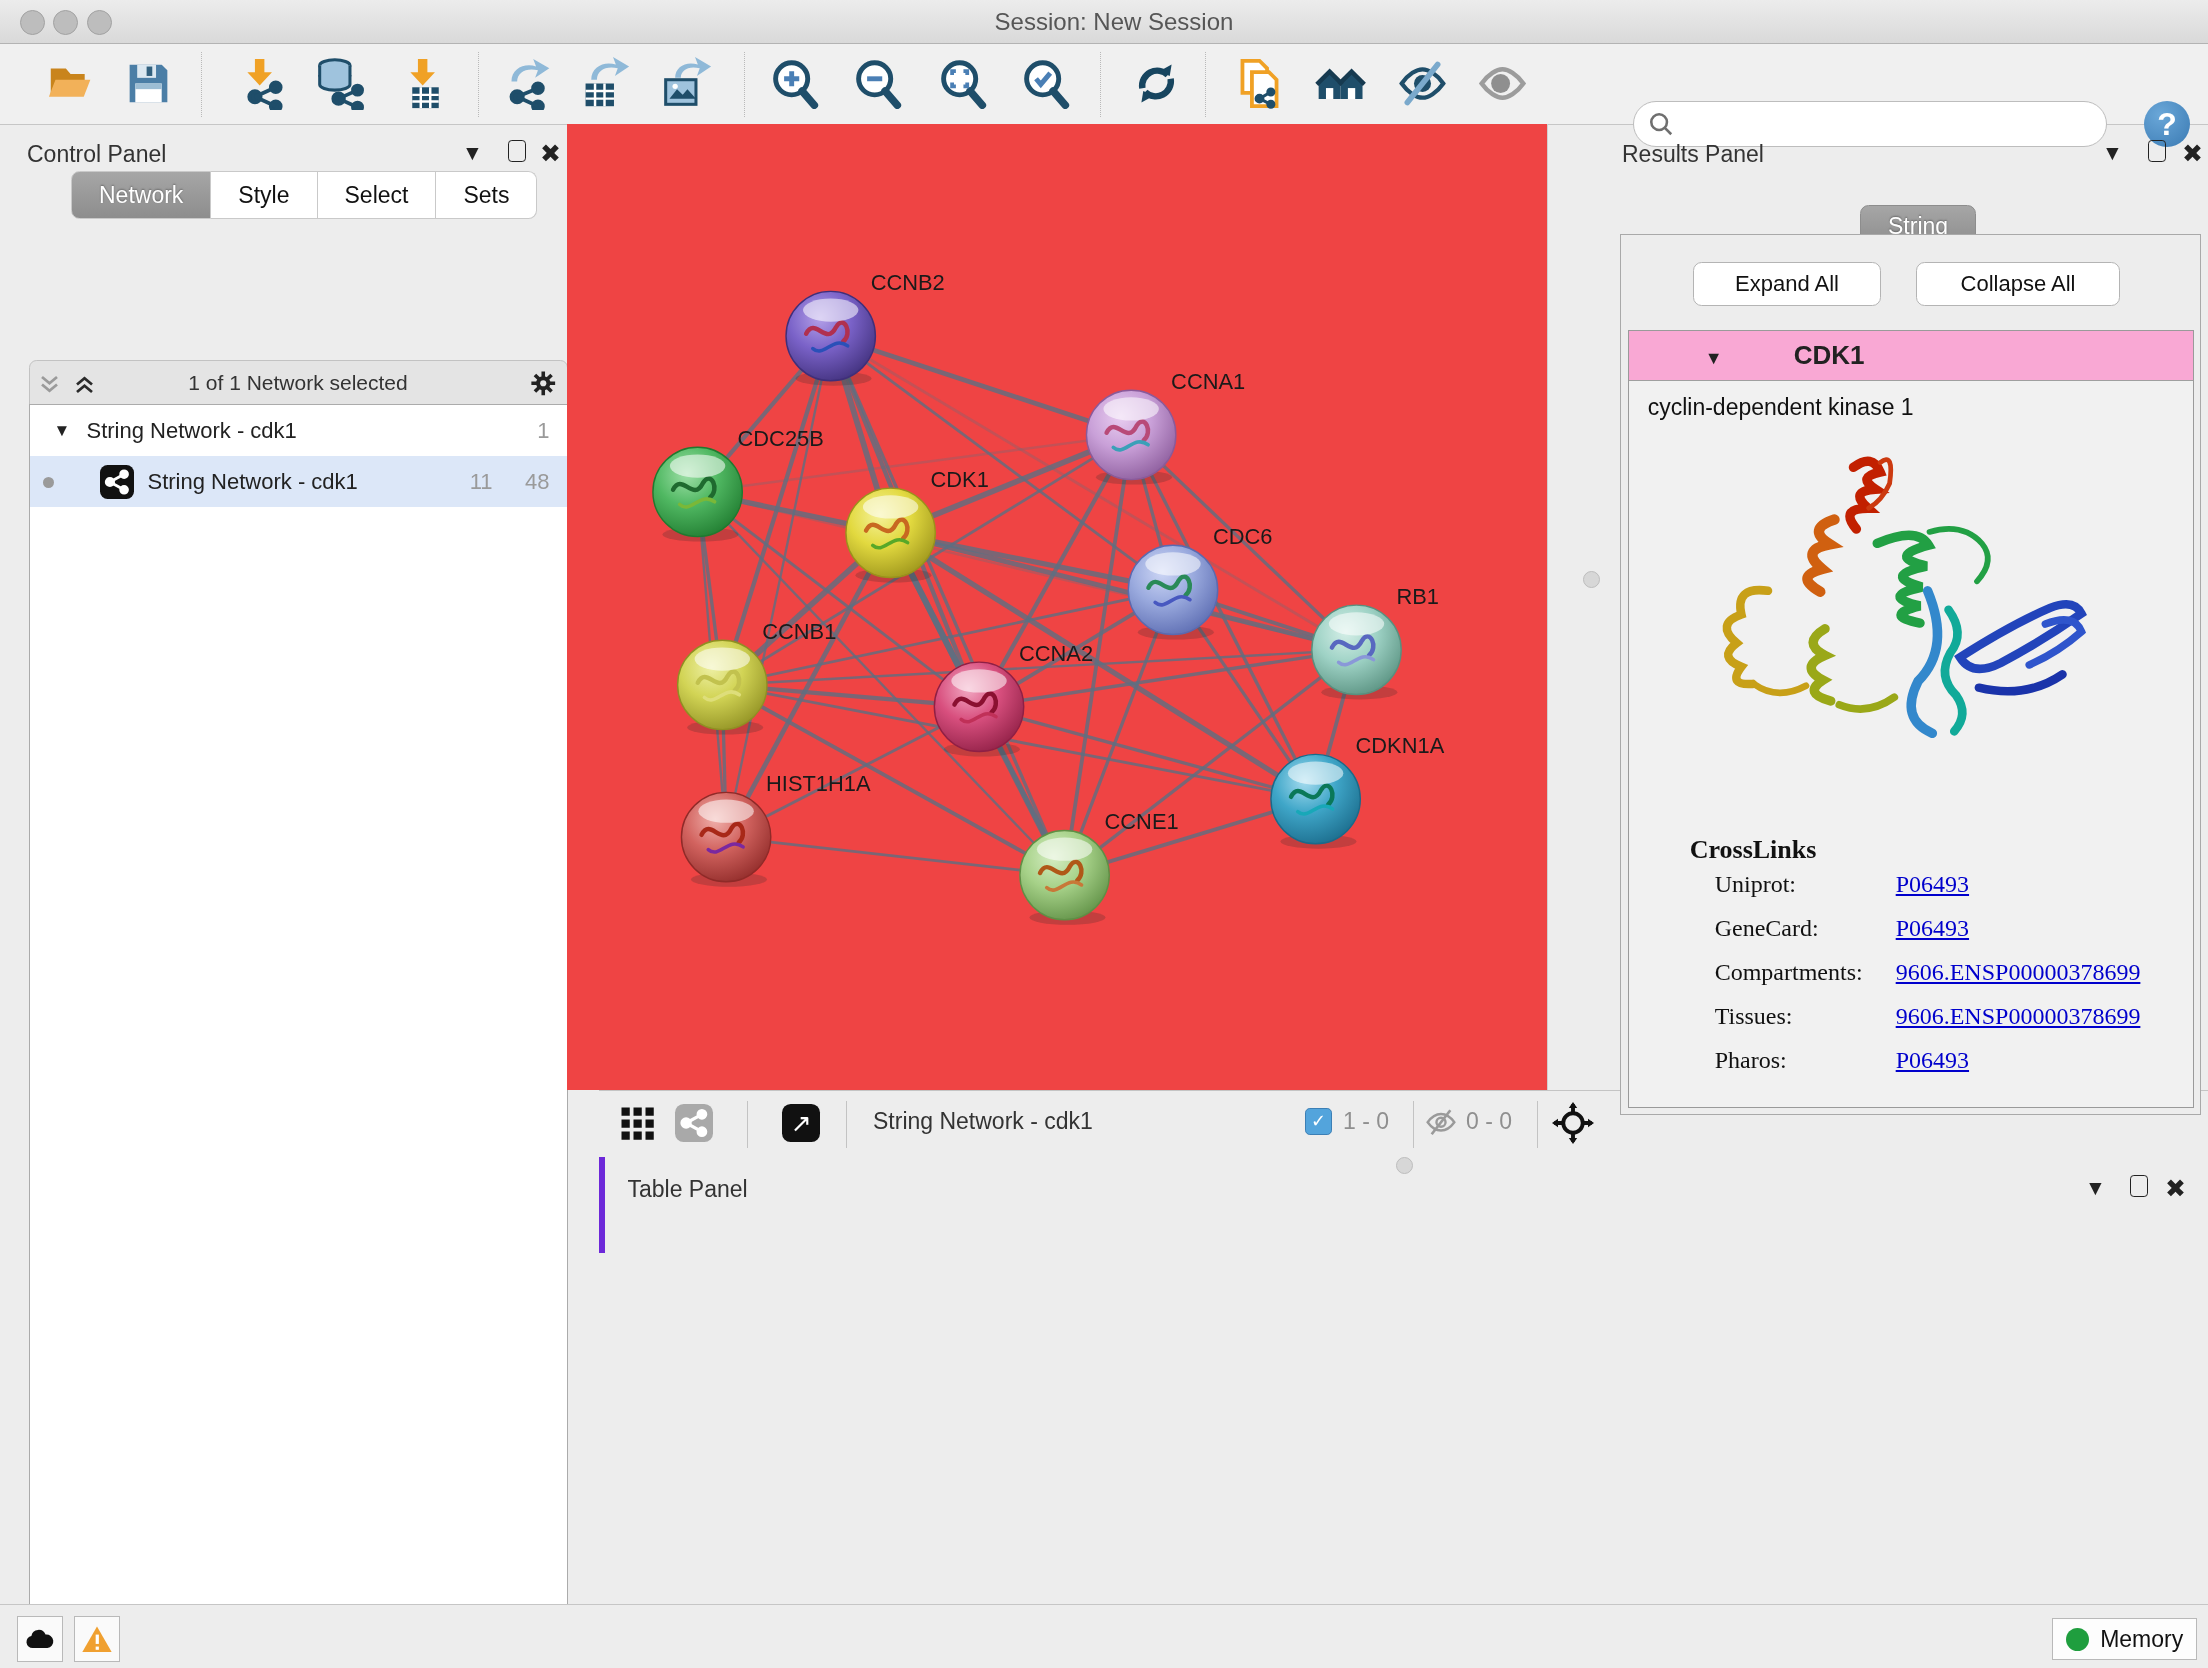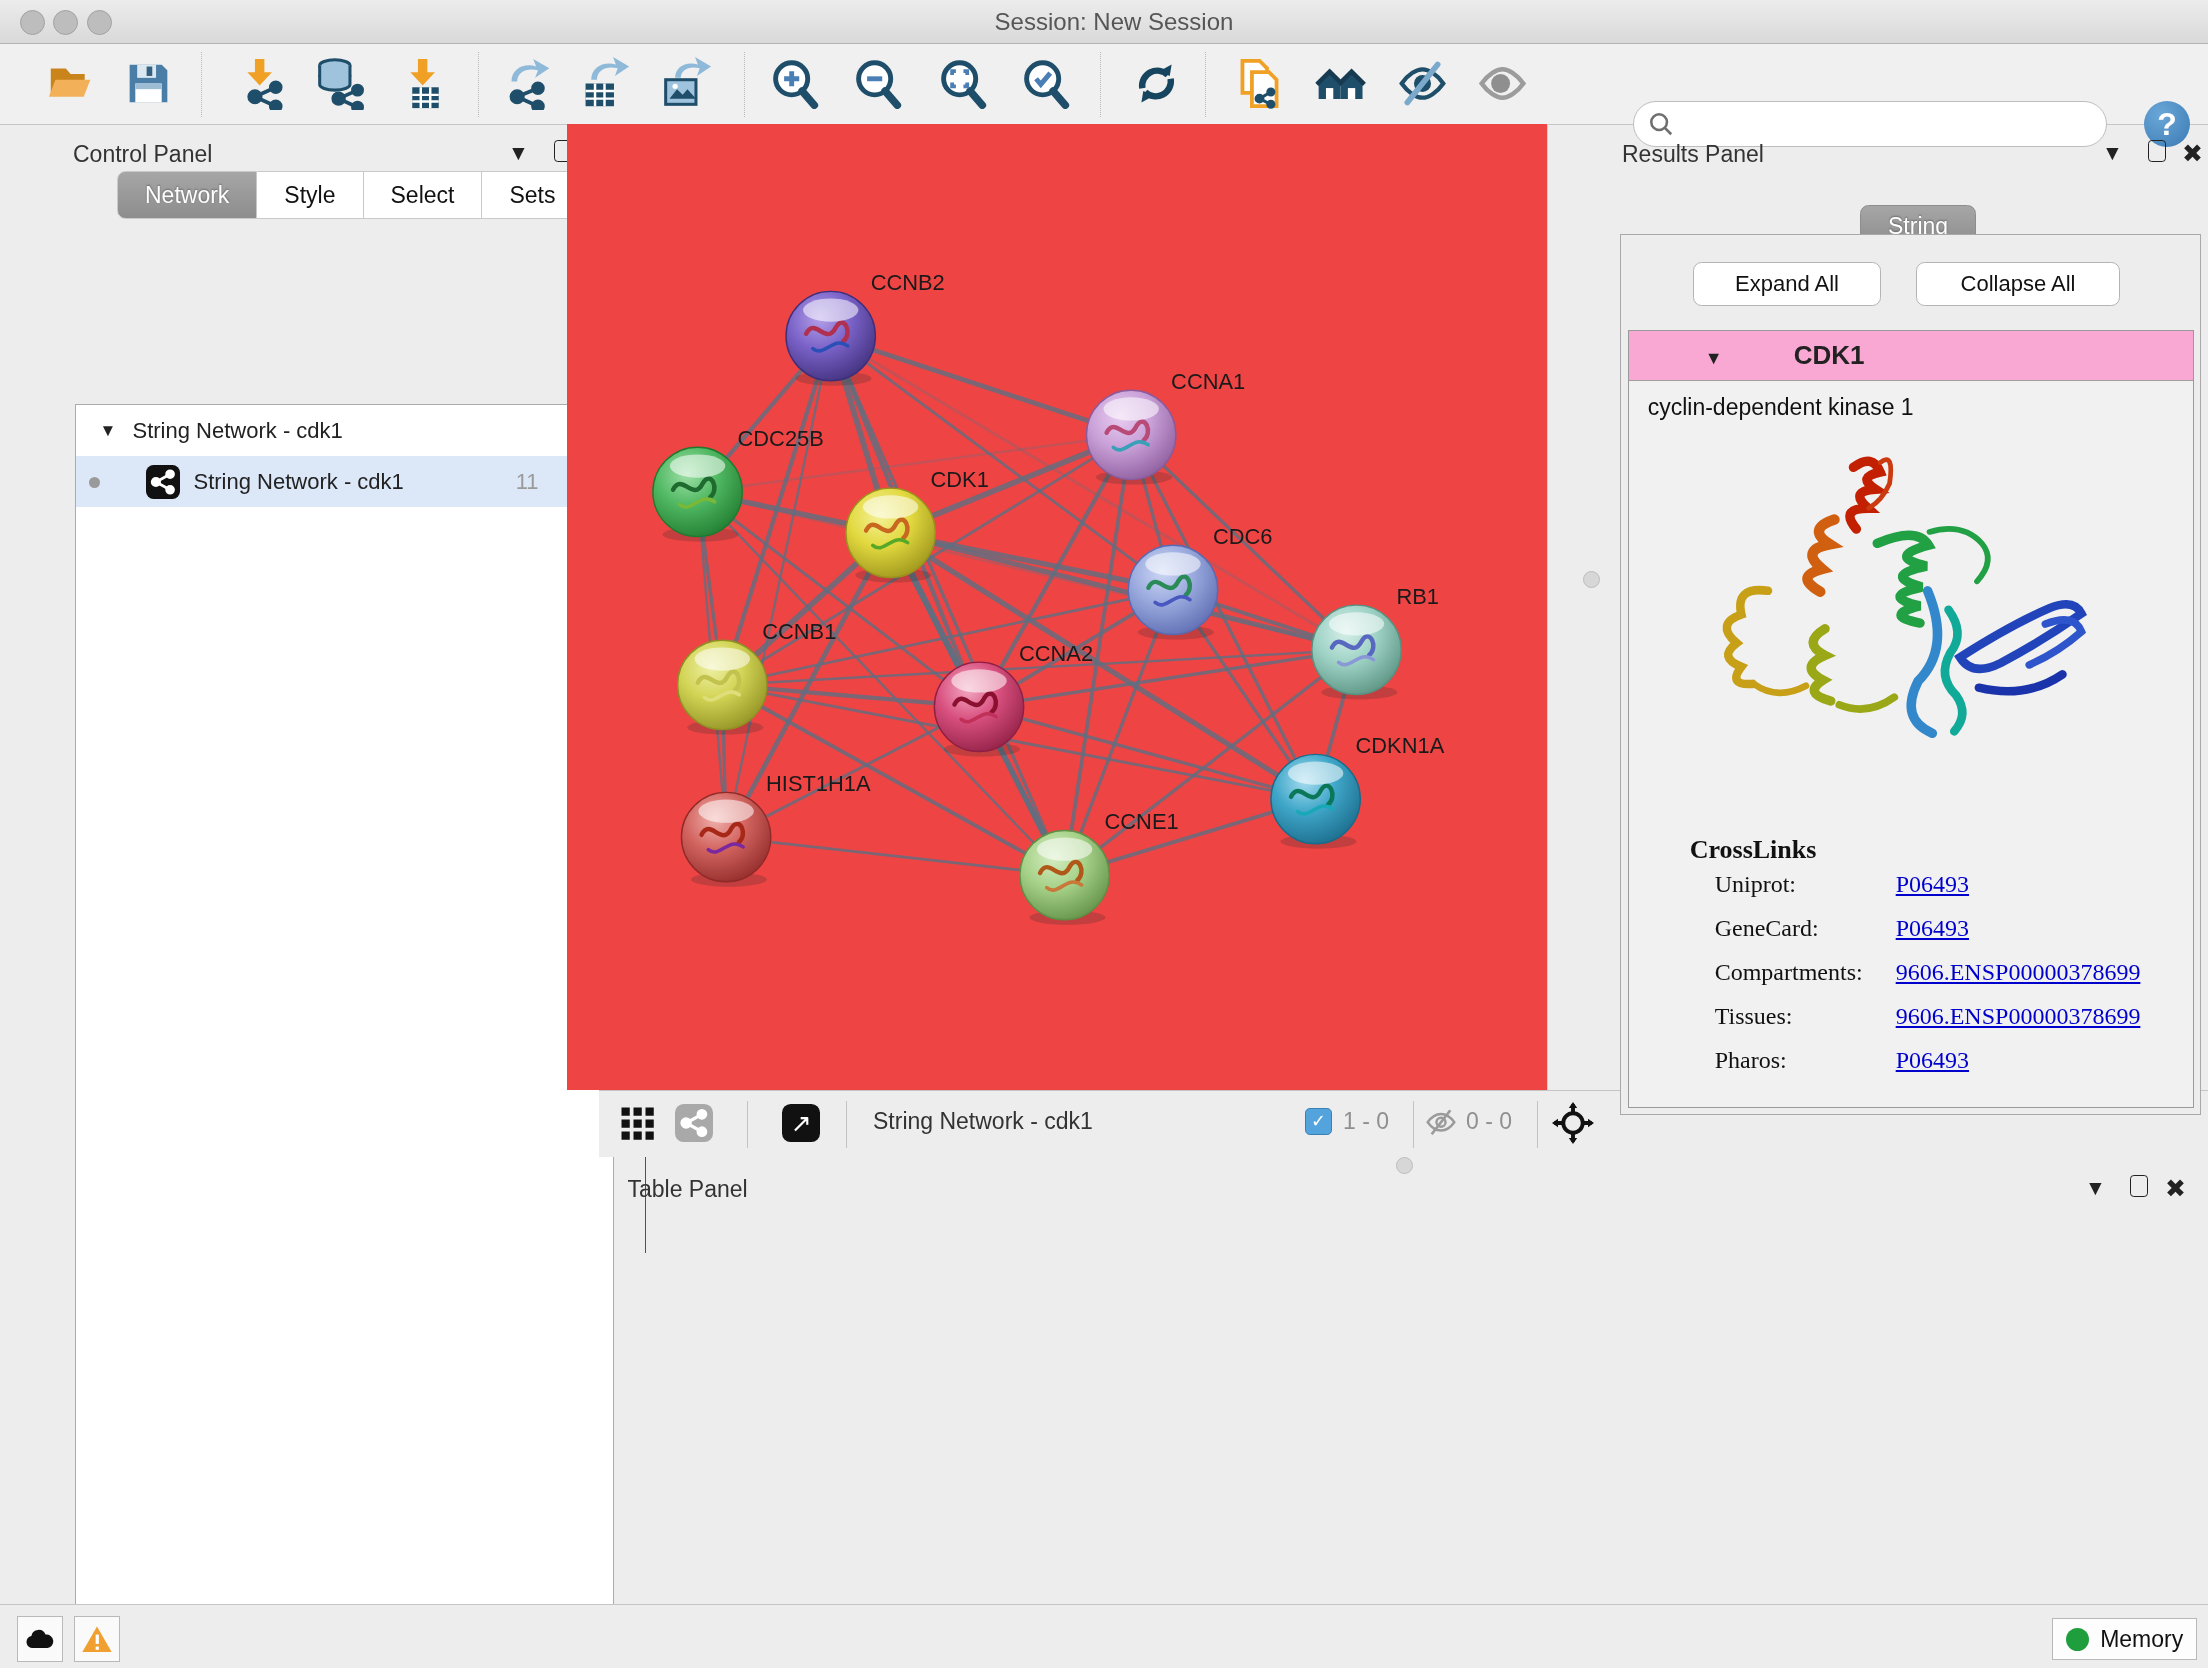--- a/index.html
+++ b/index.html
@@ -253,33 +253,55 @@
     <div class="search">
       <svg width="28.5" height="28.5" viewBox="0 0 20 20">
           <circle cx="8.5" cy="8.5" r="5.5" fill="none" stroke="#6f6f6f" stroke-width="1.8"></circle>
           <path d="M12.5 12.5l4.5 4.5" stroke="#6f6f6f" stroke-width="1.8"></path>
         </svg>
       <input placeholder="" style="">
     </div>
     <div class="helpbtn">?</div>
   </div>
 
-  <div class="abs" style="left:0;top:124px;width:599px;height:1129px;border-right:1px solid #6d28d9;margin-left:46px;">
+  <div class="abs" style="left:0;top:124px;width:599px;height:1129px;border-right:6px solid #6d28d9;">
     <div class="abs ptitle" style="left:27px;top:17px;">Control Panel</div>
     <div class="pctl" style="left:462px;top:17px;">▼</div>
     <span class="sqbtn abs" style="left:508px;top:16px;"></span>
     <div class="pctl" style="left:540px;top:15px;font-weight:bold;font-size:25px;">✖</div>
 
     <div class="tabrow" style="left:71px;top:47px;">
         <div class="tab active">Network</div>
         <div class="tab">Style</div>
         <div class="tab">Select</div>
         <div class="tab">Sets</div>
       </div>
 
+    <div class="selbar">
+      <svg class="abs" style="left:7.6px;top:10.5px" width="25" height="25" viewBox="0 0 20 20">
+          <g stroke="#9a9a9a" stroke-width="2.2" fill="none">
+            <path d="M4 4l6 5 6-5M4 10l6 5 6-5"></path>
+          </g>
+        </svg>
+      <svg class="abs" style="left:42px;top:10.5px" width="25" height="25" viewBox="0 0 20 20">
+          <g stroke="#2a2a2a" stroke-width="2.2" fill="none">
+            <path d="M4 16l6-5 6 5M4 10l6-5 6 5"></path>
+          </g>
+        </svg>
+      <div class="abs" style="left:0;right:0;top:0;height:44px;line-height:44px;text-align:center;font-size:21px;color:#333;">1 of 1 Network selected</div>
+      <svg class="abs" style="left:499px;top:7.6px" width="28.5" height="28.5" viewBox="0 0 24 24">
+          <g fill="#222">
+            <circle cx="12" cy="12" r="6"></circle>
+            <g stroke="#222" stroke-width="3">
+              <path d="M12 2v5M12 17v5M2 12h5M17 12h5M5 5l3.5 3.5M15.5 15.5L19 19M19 5l-3.5 3.5M8.5 15.5L5 19"></path>
+            </g>
+          </g>
+          <circle cx="12" cy="12" r="2.6" fill="#e4e4e4"></circle>
+        </svg>
+    </div>
 
     <div class="treebox">
       <div class="trow">
         <span class="abs" style="left:24px;font-size:17px;">▼</span>
         <span class="abs" style="left:57px;">String Network - cdk1</span>
         <span class="cnt" style="right:17px;">1</span>
       </div>
       <div class="trow sel">
         <span class="abs" style="left:13.3px;top:21px;width:11.4px;height:11.4px;border-radius:50%;background:#9a9a9a;"></span>
         <span class="sharebox abs" style="left:70px;top:8.6px;">

